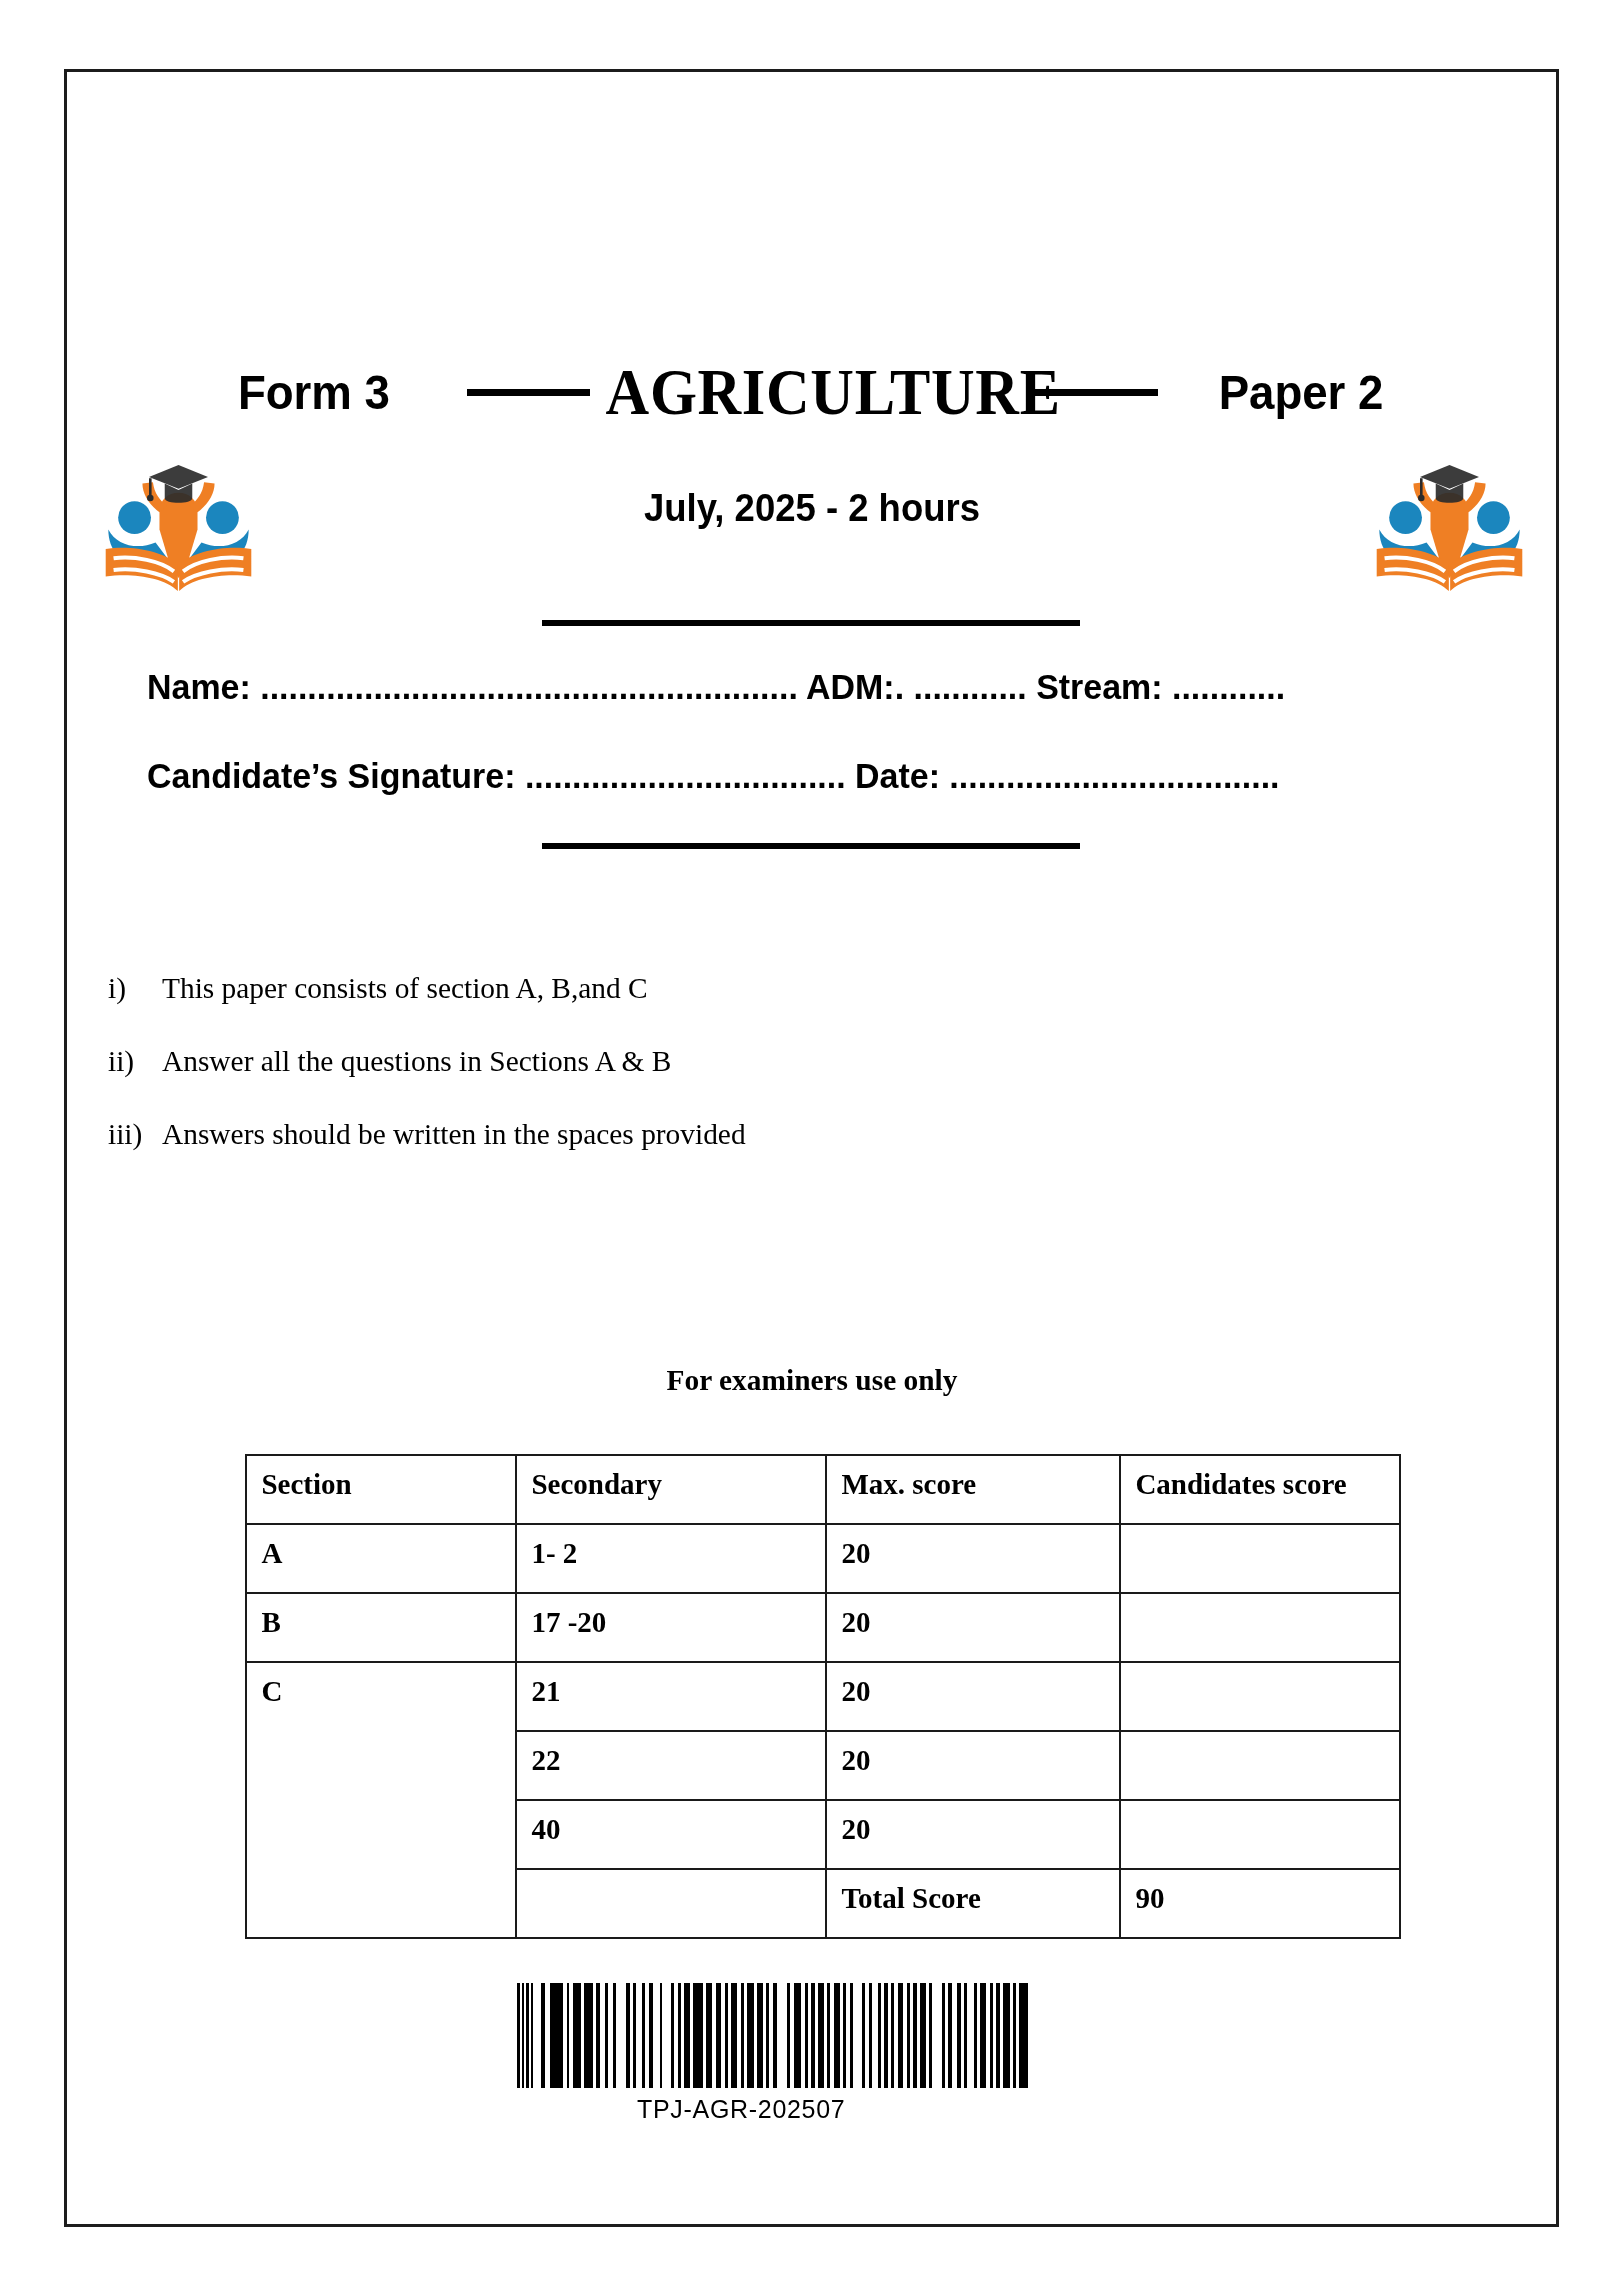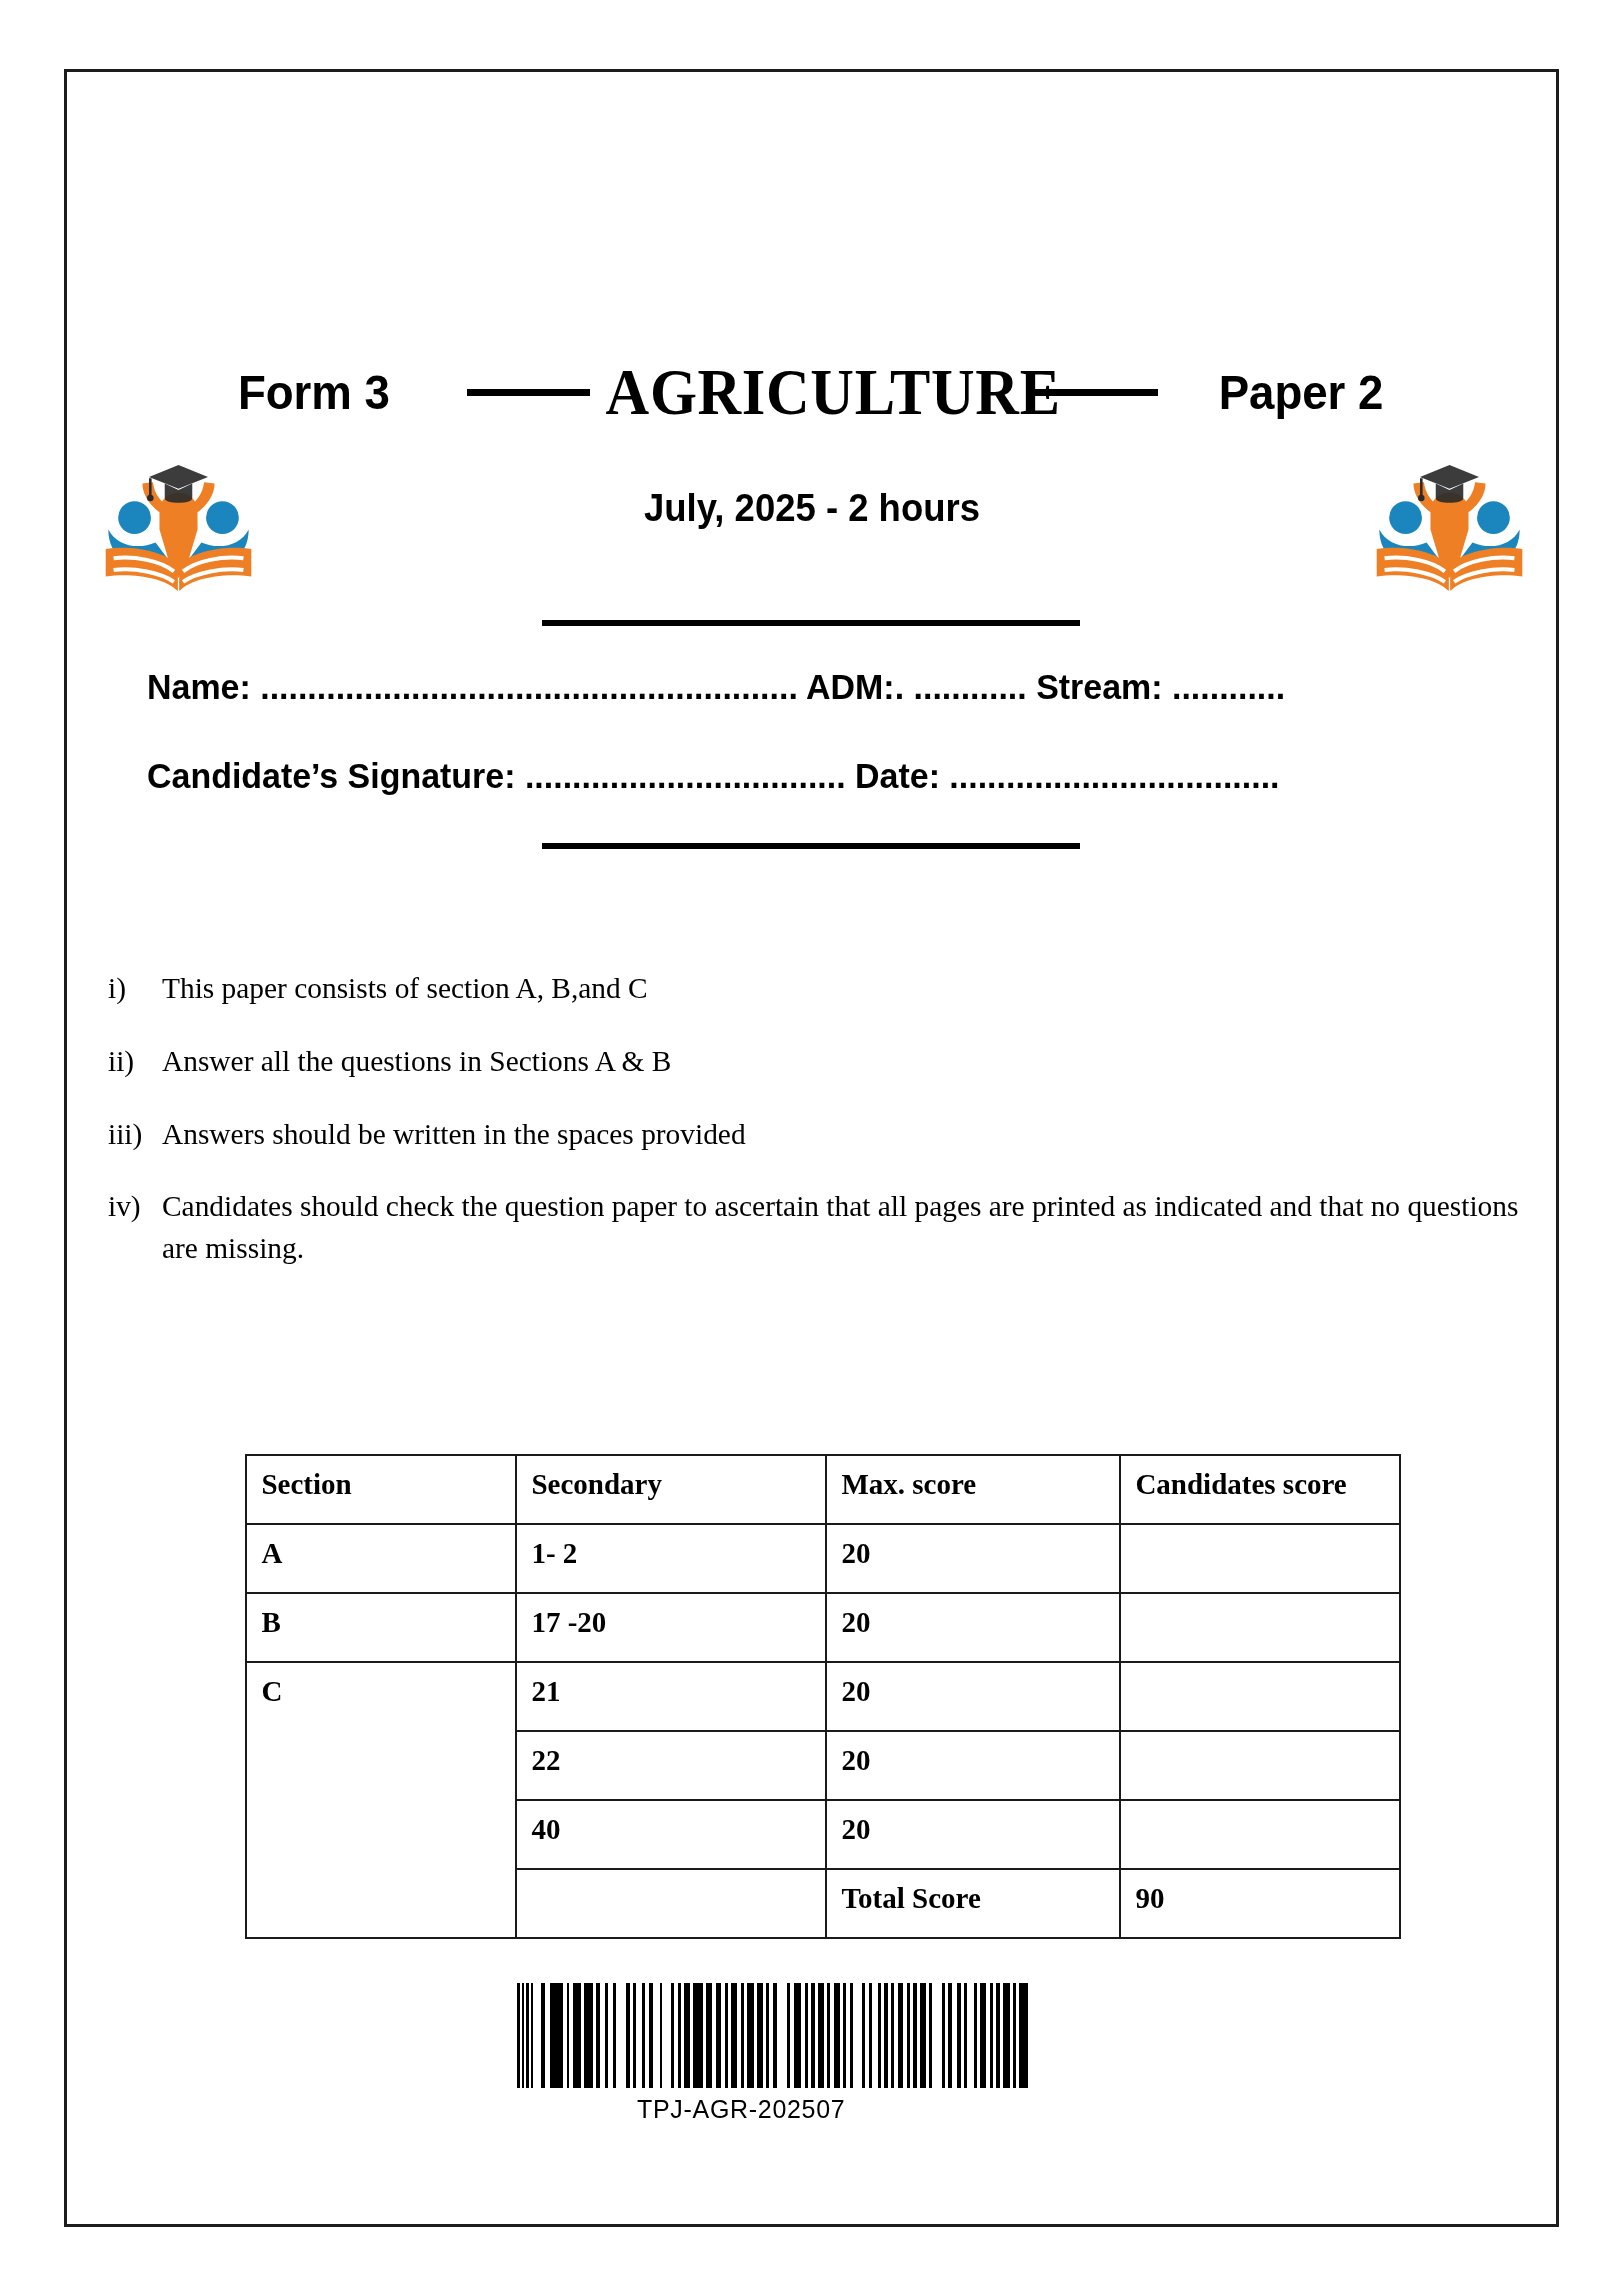--- a/index.html
+++ b/index.html
@@ -325,26 +325,23 @@
       <span class="instr-text">This paper consists of section A, B,and C</span>
     </div>
     <div class="instr-item">
       <span class="instr-marker">ii)</span>
       <span class="instr-text">Answer all  the questions in Sections A  &amp; B</span>
     </div>
     <div class="instr-item">
       <span class="instr-marker">iii)</span>
       <span class="instr-text">Answers should be written in the spaces provided</span>
     </div>
-    <div class="instr-item">
-      <span class="instr-marker">iv)</span>
-      <span class="instr-text">Candidates should check the question paper to ascertain that all pages are printed as indicated and that no questions are missing.</span>
-    </div>
   </div>
 
+  <div class="examiners-caption">For examiners use only</div>
 
   <table class="score-table">
     <colgroup>
       <col class="col-section">
       <col class="col-question">
       <col class="col-max">
       <col class="col-cand">
     </colgroup>
     <thead>
       <tr>

